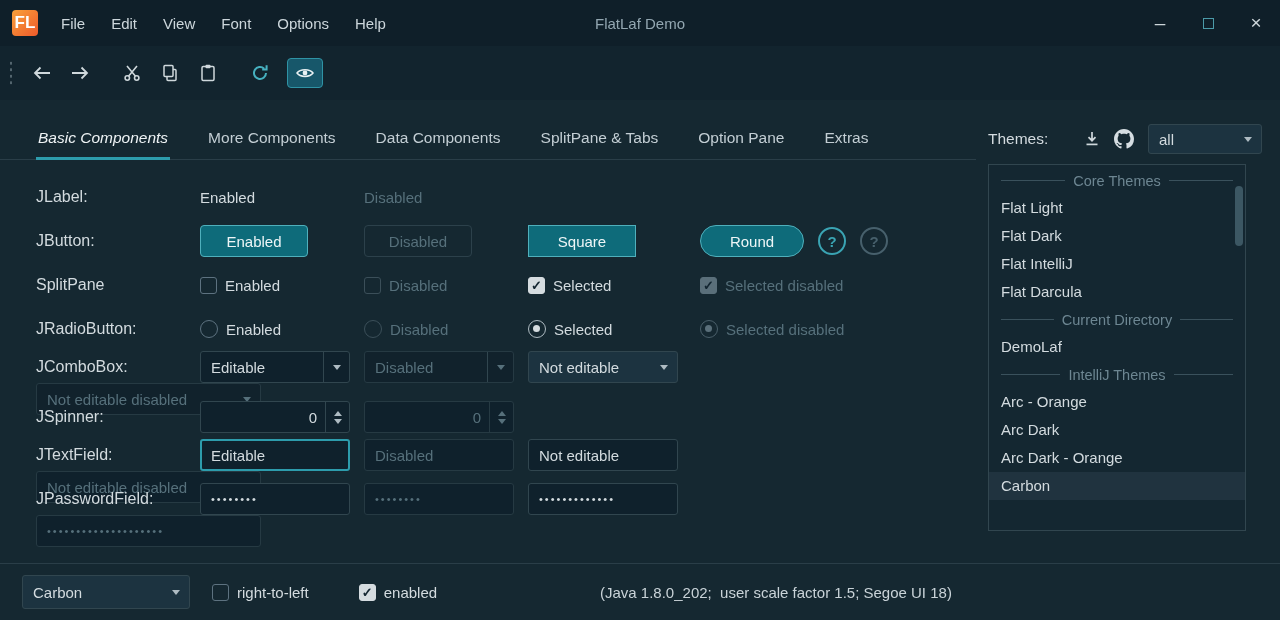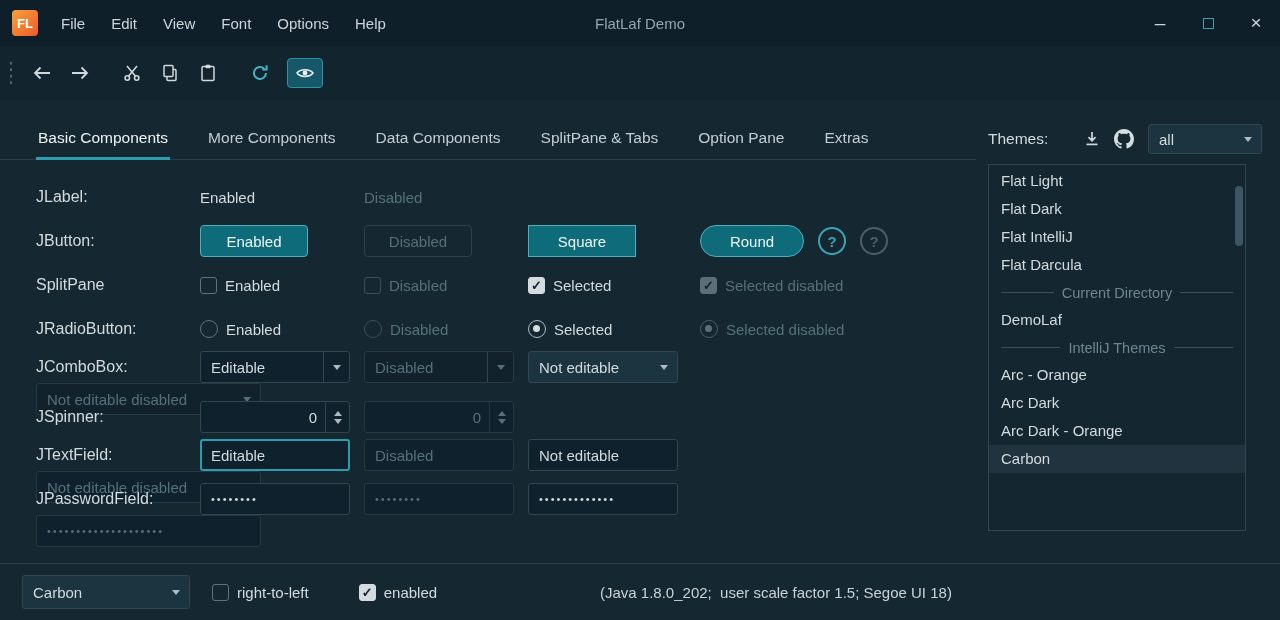--- a/index.html
+++ b/index.html
@@ -8,21 +8,21 @@
     font-family:"Liberation Sans", sans-serif;
     background:#152831; color:#d3dbdf;
     position:relative; overflow:hidden; font-size:15px;
   }
 
   
   .titlebar { position:absolute; top:0; left:0; right:0; height:46px;
     background:#0f1f29; display:flex; align-items:center; }
   .logo { width:26px; height:26px; margin:0 10px 0 12px; border-radius:4px;
     background:linear-gradient(135deg,#f9a13b,#ee5a2b); color:#fff; font-weight:bold;
-    font-size:13px; display:flex; align-items:center; justify-content:center; }
+    font-size:17px; display:flex; align-items:center; justify-content:center; }
   .menu-item { padding:0 13px; height:46px; display:flex; align-items:center; color:#ccd6db; cursor:default; }
   .win-title { position:absolute; left:50%; top:0; transform:translateX(-50%);
     height:46px; display:flex; align-items:center; color:#93a7b1; }
   .win-controls { margin-left:auto; display:flex; height:46px; }
   .win-btn { width:48px; height:46px; display:flex; align-items:center; justify-content:center;
     color:#cdd6da; font-size:19px; }
   .max-box { width:11px; height:11px; border:1.5px solid #4b9aa8; display:block; }
 
   
   .toolbar { position:absolute; top:46px; left:0; right:0; height:54px;
@@ -32,21 +32,21 @@
     background-size:4px 6.5px; background-repeat:repeat-y; }
   .tb-btn { width:38px; height:34px; display:flex; align-items:center; justify-content:center;
     border-radius:4px; }
   .tb-gap { width:14px; }
   .tb-toggle { width:36px; height:30px; background:#17576a; border:1px solid #2f93a5; }
 
   
   .tabbar { position:absolute; top:118px; left:0; width:976px; height:42px;
     display:flex; align-items:flex-end; padding-left:36px; gap:36px; border-bottom:1px solid #2a3e48; }
   .tab { padding:0 2px 12px; color:#c3ced4; font-size:15.5px; position:relative; white-space:nowrap; }
-  .tab.selected { color:#eef3f5; }
+  .tab.selected { color:#eef3f5;font-style:italic; }
   .tab.selected::after { content:""; position:absolute; left:0; right:0; bottom:-1px;
     height:3px; background:#2d9cac; }
 
   
   .themes-head { position:absolute; top:121px; left:988px; width:274px; height:36px;
     display:flex; align-items:center; }
   .themes-label { font-size:15.5px; }
   .spacer { flex:1; }
   .icon-btn { width:32px; height:30px; display:flex; align-items:center; justify-content:center; }
 
@@ -410,20 +410,25 @@
         <span class="tfield pwd">•••••••••••••</span>
       </span>
     <span style="grid-column: span 2">
         <span class="tfield pwd wide disabled">••••••••••••••••••••</span>
       </span>
   </div>
 
 </div>
 
 <div class="themes-panel">
+  <div class="tl-sep">
+    <span class="line"></span>
+      <span>Core Themes</span>
+      <span class="line"></span>
+  </div>
   <div class="tl-item">Flat Light</div>
   <div class="tl-item">Flat Dark</div>
   <div class="tl-item">Flat IntelliJ</div>
   <div class="tl-item">Flat Darcula</div>
   <div class="tl-sep">
     <span class="line"></span>
       <span>Current Directory</span>
       <span class="line"></span>
   </div>
   <div class="tl-item">DemoLaf</div>

